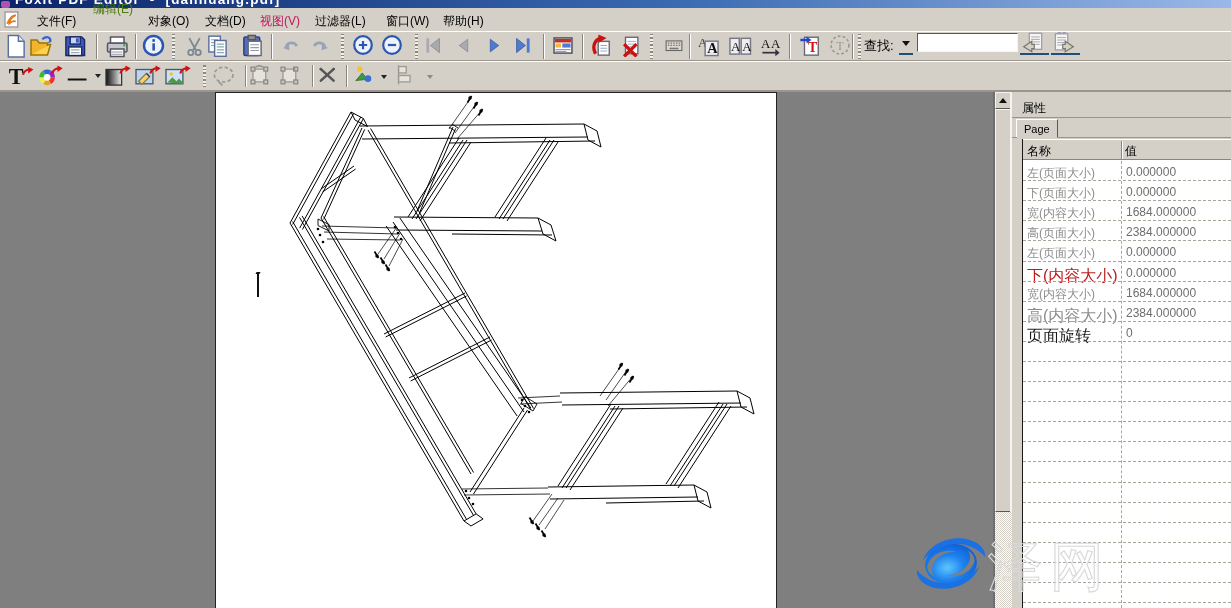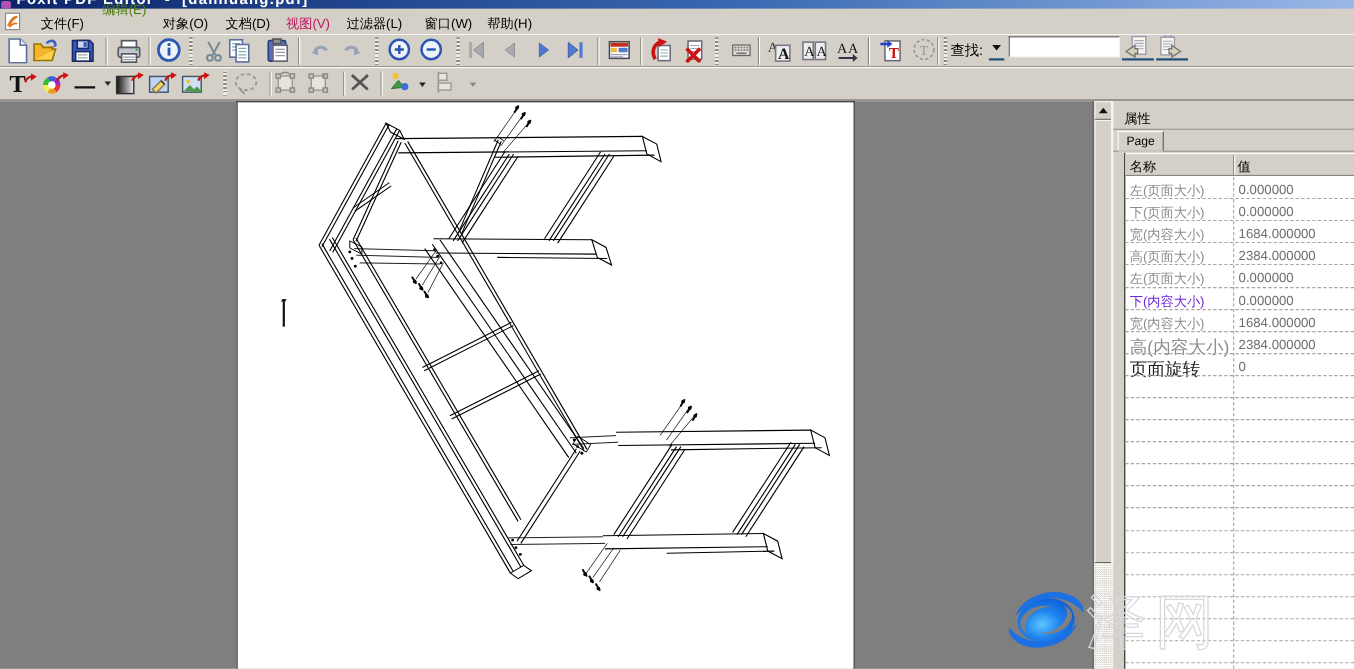--- a/index.html
+++ b/index.html
@@ -425,21 +425,21 @@
 <div style="position:absolute;left:1027px;top:165px;font-size:12px;color:#8c8c8c">左(页面大小)</div>
 <div style="position:absolute;left:1126px;top:165px;font-size:12px;color:#6e6e6e">0.000000</div>
 <div style="position:absolute;left:1027px;top:185.1px;font-size:12px;color:#8c8c8c">下(页面大小)</div>
 <div style="position:absolute;left:1126px;top:185.1px;font-size:12px;color:#6e6e6e">0.000000</div>
 <div style="position:absolute;left:1027px;top:205.2px;font-size:12px;color:#8c8c8c">宽(内容大小)</div>
 <div style="position:absolute;left:1126px;top:205.2px;font-size:12px;color:#6e6e6e">1684.000000</div>
 <div style="position:absolute;left:1027px;top:225.29999999999998px;font-size:12px;color:#8c8c8c">高(页面大小)</div>
 <div style="position:absolute;left:1126px;top:225.29999999999998px;font-size:12px;color:#6e6e6e">2384.000000</div>
 <div style="position:absolute;left:1027px;top:245.39999999999998px;font-size:12px;color:#8c8c8c">左(页面大小)</div>
 <div style="position:absolute;left:1126px;top:245.39999999999998px;font-size:12px;color:#6e6e6e">0.000000</div>
-<div style="position:absolute;left:1027px;top:265.5px;font-size:12px;color:#6d28d9">下(内容大小)</div>
+<div style="position:absolute;left:1027px;top:265.5px;font-size:16px;color:#b91c1c">下(内容大小)</div>
 <div style="position:absolute;left:1126px;top:265.5px;font-size:12px;color:#6e6e6e">0.000000</div>
 <div style="position:absolute;left:1027px;top:285.6px;font-size:12px;color:#8c8c8c">宽(内容大小)</div>
 <div style="position:absolute;left:1126px;top:285.6px;font-size:12px;color:#6e6e6e">1684.000000</div>
 <div style="position:absolute;left:1027px;top:305.70000000000005px;font-size:16px;color:#8c8c8c">高(内容大小)</div>
 <div style="position:absolute;left:1126px;top:305.70000000000005px;font-size:12px;color:#6e6e6e">2384.000000</div>
 <div style="position:absolute;left:1027px;top:325.80000000000007px;font-size:16px;color:#1a1a1a">页面旋转</div>
 <div style="position:absolute;left:1126px;top:325.80000000000007px;font-size:12px;color:#6e6e6e">0</div>
 <div style="position:absolute;left:1023px;top:161px;width:208px;height:447px;overflow:hidden">
     <div style="position:absolute;left:0;top:19px;width:208px;border-top:1px dashed #a9a59b"></div>
     <div style="position:absolute;left:0;top:39px;width:208px;border-top:1px dashed #a9a59b"></div>

